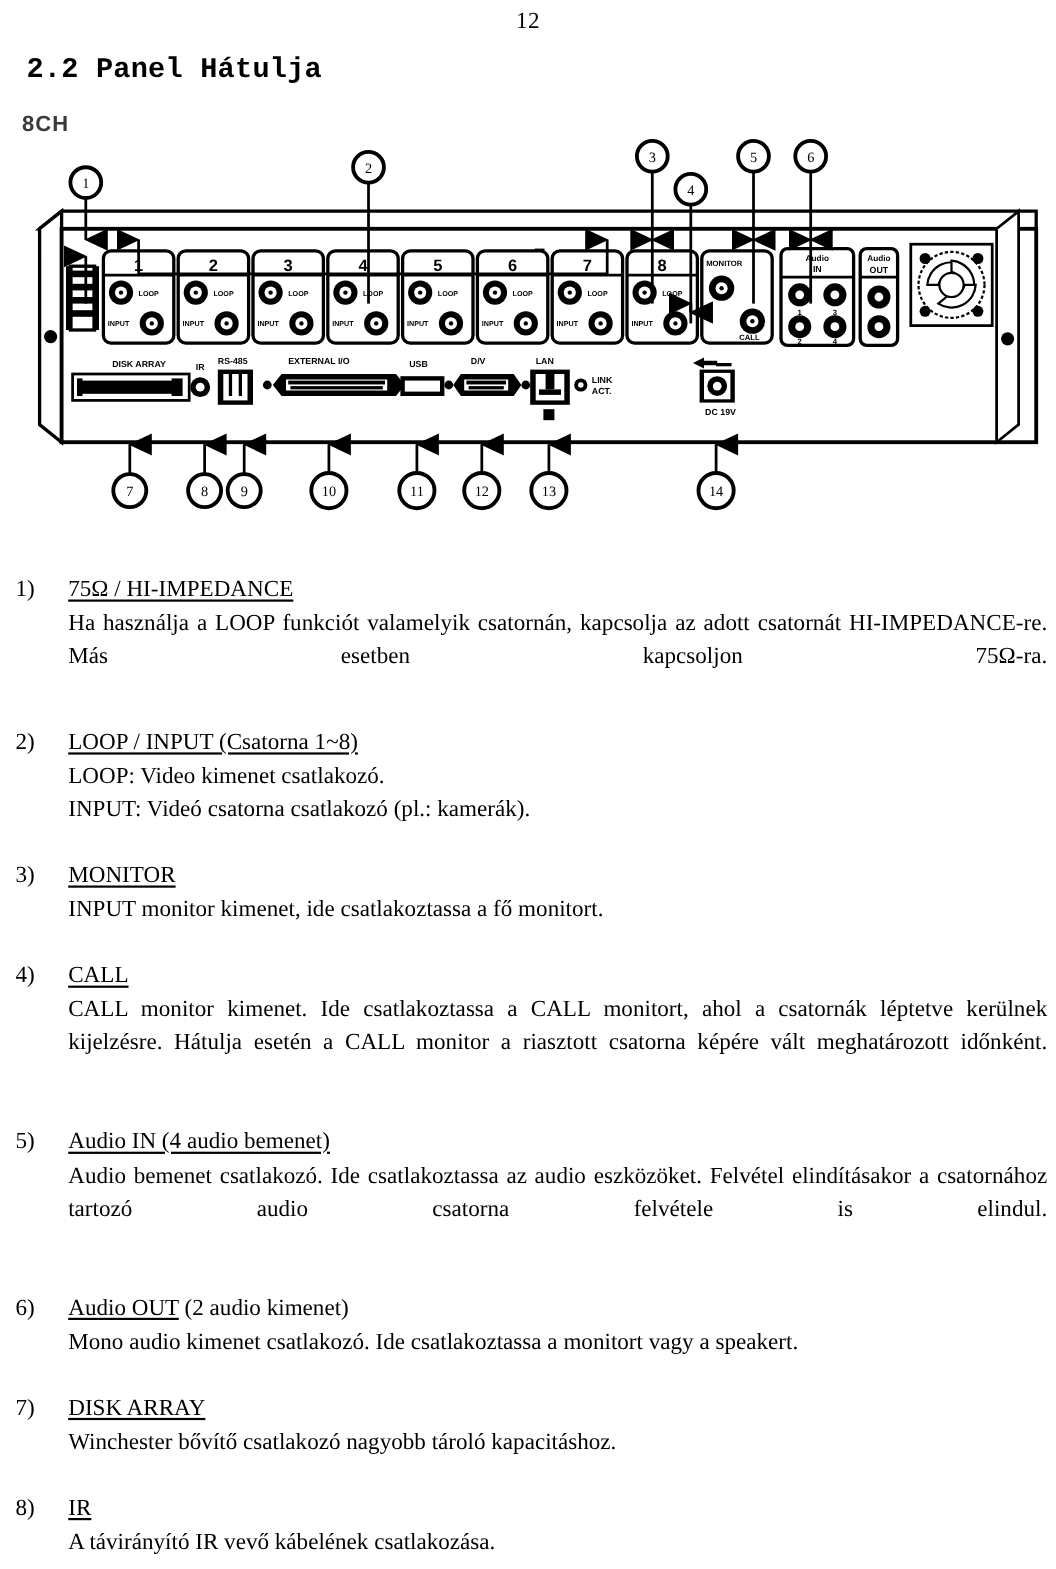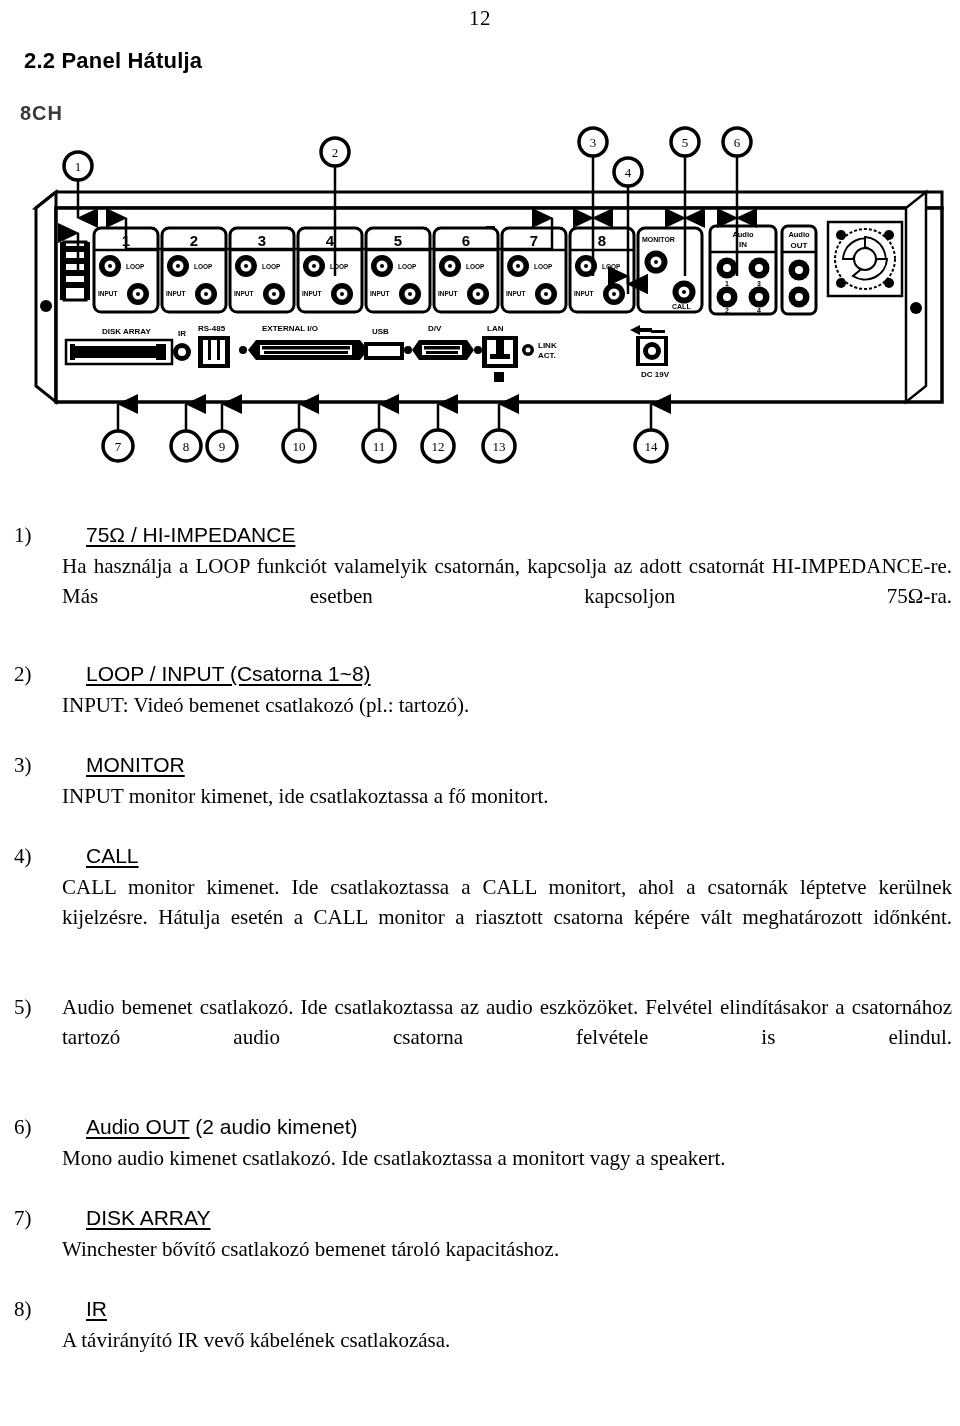--- a/index.html
+++ b/index.html
@@ -26,23 +26,23 @@
     font-family: "Liberation Serif", serif;
     font-size: 21px;
     letter-spacing: 0.5px;
   }
 
   
   .section-heading {
     position: absolute;
     top: 48px;
     left: 24px;
-    font-family: Liberation Sans, sans-serif;
+    font-family: Liberation Mono, monospace;
     font-weight: bold;
-    font-size: 22px;
+    font-size: 26px;
     letter-spacing: 0.2px;
   }
 
   
   .figure {
     position: absolute;
     top: 96px;
     left: 0;
     width: 800px;
     height: 400px;
@@ -77,26 +77,25 @@
   }
   .item-num {
     position: absolute;
     left: 14px;
     top: 0;
     font-family: "Liberation Serif", serif;
     font-size: 21px;
     line-height: 30px;
   }
   .item-title {
-    font-family: Liberation Sans, sans-serif;
+    font-family: Liberation Serif, serif;
     font-size: 21px;
     line-height: 30px;
     display: block;
     margin-bottom: 1px;
-    margin-left: 24px;
   }
   .item-title .u {
     text-decoration: underline;
     text-underline-offset: 3px;
   }
   .item-body {
     font-family: "Liberation Serif", serif;
     font-size: 21px;
     line-height: 30px;
     display: block;
@@ -464,50 +463,52 @@
 
   <div class="item">
     <span class="item-num">1)</span>
     <span class="item-title"><span class="u">75Ω / HI-IMPEDANCE</span></span>
     <span class="item-body justify">Ha használja a LOOP funkciót valamelyik csatornán, kapcsolja az adott csatornát HI-IMPEDANCE-re. Más esetben kapcsoljon 75Ω-ra.</span>
   </div>
 
   <div class="item spaced">
     <span class="item-num">2)</span>
     <span class="item-title"><span class="u">LOOP / INPUT (Csatorna 1~8)</span></span>
-    <span class="item-body">INPUT: Videó bemenet csatlakozó (pl.: tartozó).</span>
+    <span class="item-body">LOOP: Video kimenet csatlakozó.</span>
+    <span class="item-body">INPUT: Videó csatorna csatlakozó (pl.: kamerák).</span>
   </div>
 
   <div class="item spaced">
     <span class="item-num">3)</span>
     <span class="item-title"><span class="u">MONITOR</span></span>
     <span class="item-body">INPUT monitor kimenet, ide csatlakoztassa a fő monitort.</span>
   </div>
 
   <div class="item spaced">
     <span class="item-num">4)</span>
     <span class="item-title"><span class="u">CALL</span></span>
     <span class="item-body justify">CALL monitor kimenet. Ide csatlakoztassa a CALL monitort, ahol a csatornák léptetve kerülnek kijelzésre. Hátulja esetén a CALL monitor a riasztott csatorna képére vált meghatározott időnként.</span>
   </div>
 
   <div class="item spaced">
     <span class="item-num">5)</span>
+    <span class="item-title"><span class="u">Audio IN (4 audio bemenet)</span></span>
     <span class="item-body justify">Audio bemenet csatlakozó. Ide csatlakoztassa az audio eszközöket. Felvétel elindításakor a csatornához tartozó audio csatorna felvétele is elindul.</span>
   </div>
 
   <div class="item spaced">
     <span class="item-num">6)</span>
     <span class="item-title"><span class="u">Audio OUT</span><span> (2 audio kimenet)</span></span>
     <span class="item-body">Mono audio kimenet csatlakozó. Ide csatlakoztassa a monitort vagy a speakert.</span>
   </div>
 
   <div class="item spaced">
     <span class="item-num">7)</span>
     <span class="item-title"><span class="u">DISK ARRAY</span></span>
-    <span class="item-body">Winchester bővítő csatlakozó bemenet tároló kapacitáshoz.</span>
+    <span class="item-body">Winchester bővítő csatlakozó nagyobb tároló kapacitáshoz.</span>
   </div>
 
   <div class="item">
     <span class="item-num">8)</span>
     <span class="item-title"><span class="u">IR</span></span>
     <span class="item-body">A távirányító IR vevő kábelének csatlakozása.</span>
   </div>
 
 </div>
 

